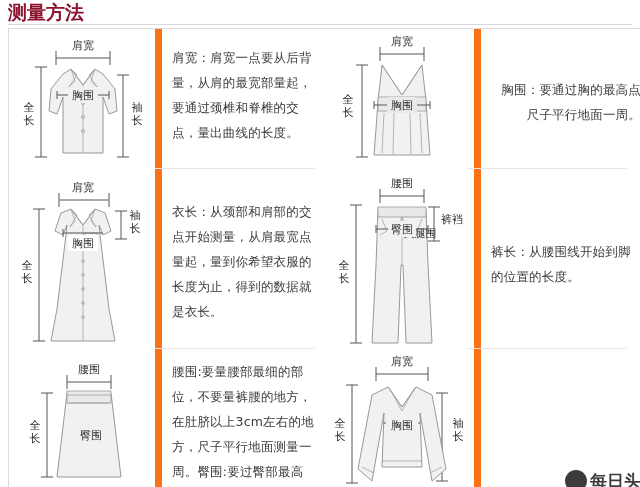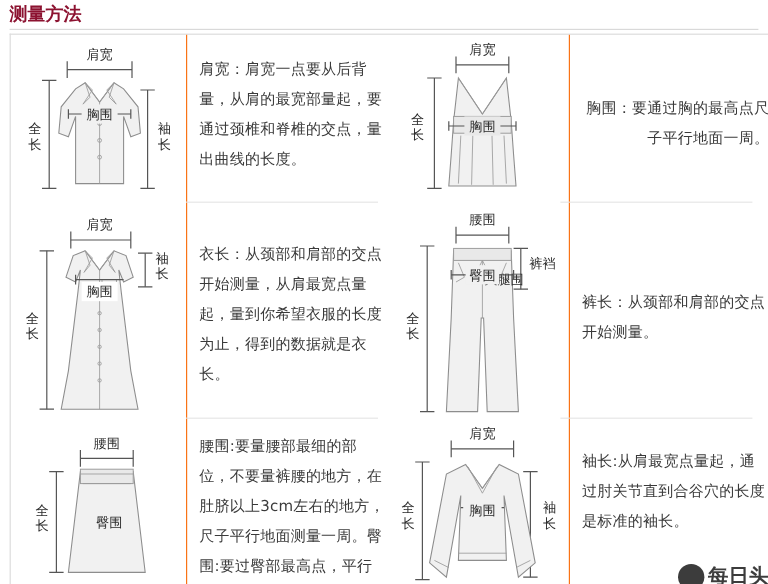--- a/index.html
+++ b/index.html
@@ -5,21 +5,21 @@
   html,body{margin:0;padding:0;}
   body{
     width:640px;height:487px;
     background:#ffffff;
     font-family:"DejaVu Sans","Liberation Sans",sans-serif;
     overflow:hidden;
     position:relative;
   }
   #page-title{
     position:absolute;left:8px;top:2px;
-    font-size:15px;font-weight:bold;
+    font-size:19px;font-weight:bold;
     color:#8c1230;
     letter-spacing:0px;
     line-height:20px;
   }
   #title-rule{
     position:absolute;left:8px;top:24px;width:624px;height:1px;
     background:#d9d9d9;
   }
   #panel{
     position:absolute;left:8px;top:28px;width:640px;height:459px;
@@ -30,21 +30,21 @@
   .row{position:absolute;left:0;width:100%;}
   .cell{position:absolute;top:0;height:100%;}
   .cell.left{left:0;width:50%;}
   .cell.right{left:50%;width:50%;}
   .fig{
     position:absolute;left:4px;top:0;width:140px;height:100%;
   }
   .fig svg{position:absolute;left:0;top:0;}
   .desc{
     position:absolute;left:146px;top:0;right:4px;height:100%;
-    border-left:1px solid #f97316;
+    border-left:7px solid #f97316;
     box-sizing:border-box;
   }
   .desc .txt{
     position:absolute;left:10px;right:2px;
     font-size:12.5px;
     line-height:25px;
     color:#3a3a3a;
     font-family:"DejaVu Sans","Liberation Sans",sans-serif;
     letter-spacing:0.2px;
   }
@@ -247,21 +247,21 @@
           <g class="dim">
             <line x1="44" y1="60" x2="96" y2="60"></line>
             <line x1="44" y1="56" x2="44" y2="64"></line>
             <line x1="96" y1="56" x2="96" y2="64"></line>
           </g>
           <rect x="56" y="52" width="28" height="16" fill="#f1f1f1" stroke="none"></rect>
           <text class="lblbox" x="70" y="64" text-anchor="middle">臀围</text>
         </svg>
       </div>
       <div class="desc">
-        <div class="txt" style="top:70px;">裤长：从颈部和肩部的交点开始测量。</div>
+        <div class="txt" style="top:70px;">裤长：从腰围线开始到脚的位置的长度。</div>
       </div>
     </div>
     <div class="hdivider" style="left:146px;width:160px;bottom:0;"></div>
     <div class="hdivider" style="left:458px;width:160px;bottom:0;"></div>
   </div>
 
   <div class="row" style="top:320px;height:139px;">
     <div class="cell left">
       <div class="fig">
         <svg width="140" height="139" viewBox="0 0 140 139">
@@ -316,21 +316,20 @@
           <path class="gl3" d="M50 112 L90 112"></path>
           <path class="gl3" d="M30 118 L42 124 M110 118 L98 124"></path>
           <g class="dim">
             <line x1="52" y1="74" x2="88" y2="74"></line>
           </g>
           <rect x="54" y="66" width="32" height="18" fill="#f1f1f1" stroke="none"></rect>
           <text class="lblbox" x="70" y="80" text-anchor="middle">胸围</text>
         </svg>
       </div>
       <div class="desc">
-        <div class="txt" style="top:22px;">袖长:从肩最宽点量起，通过肘关节直到合谷穴的长度是标准的袖长。</div>
         <div class="wm">
           <div class="wm-circle"></div>
           <div class="wm-text">每日头</div>
         </div>
       </div>
     </div>
   </div>
 
 </div>
 

